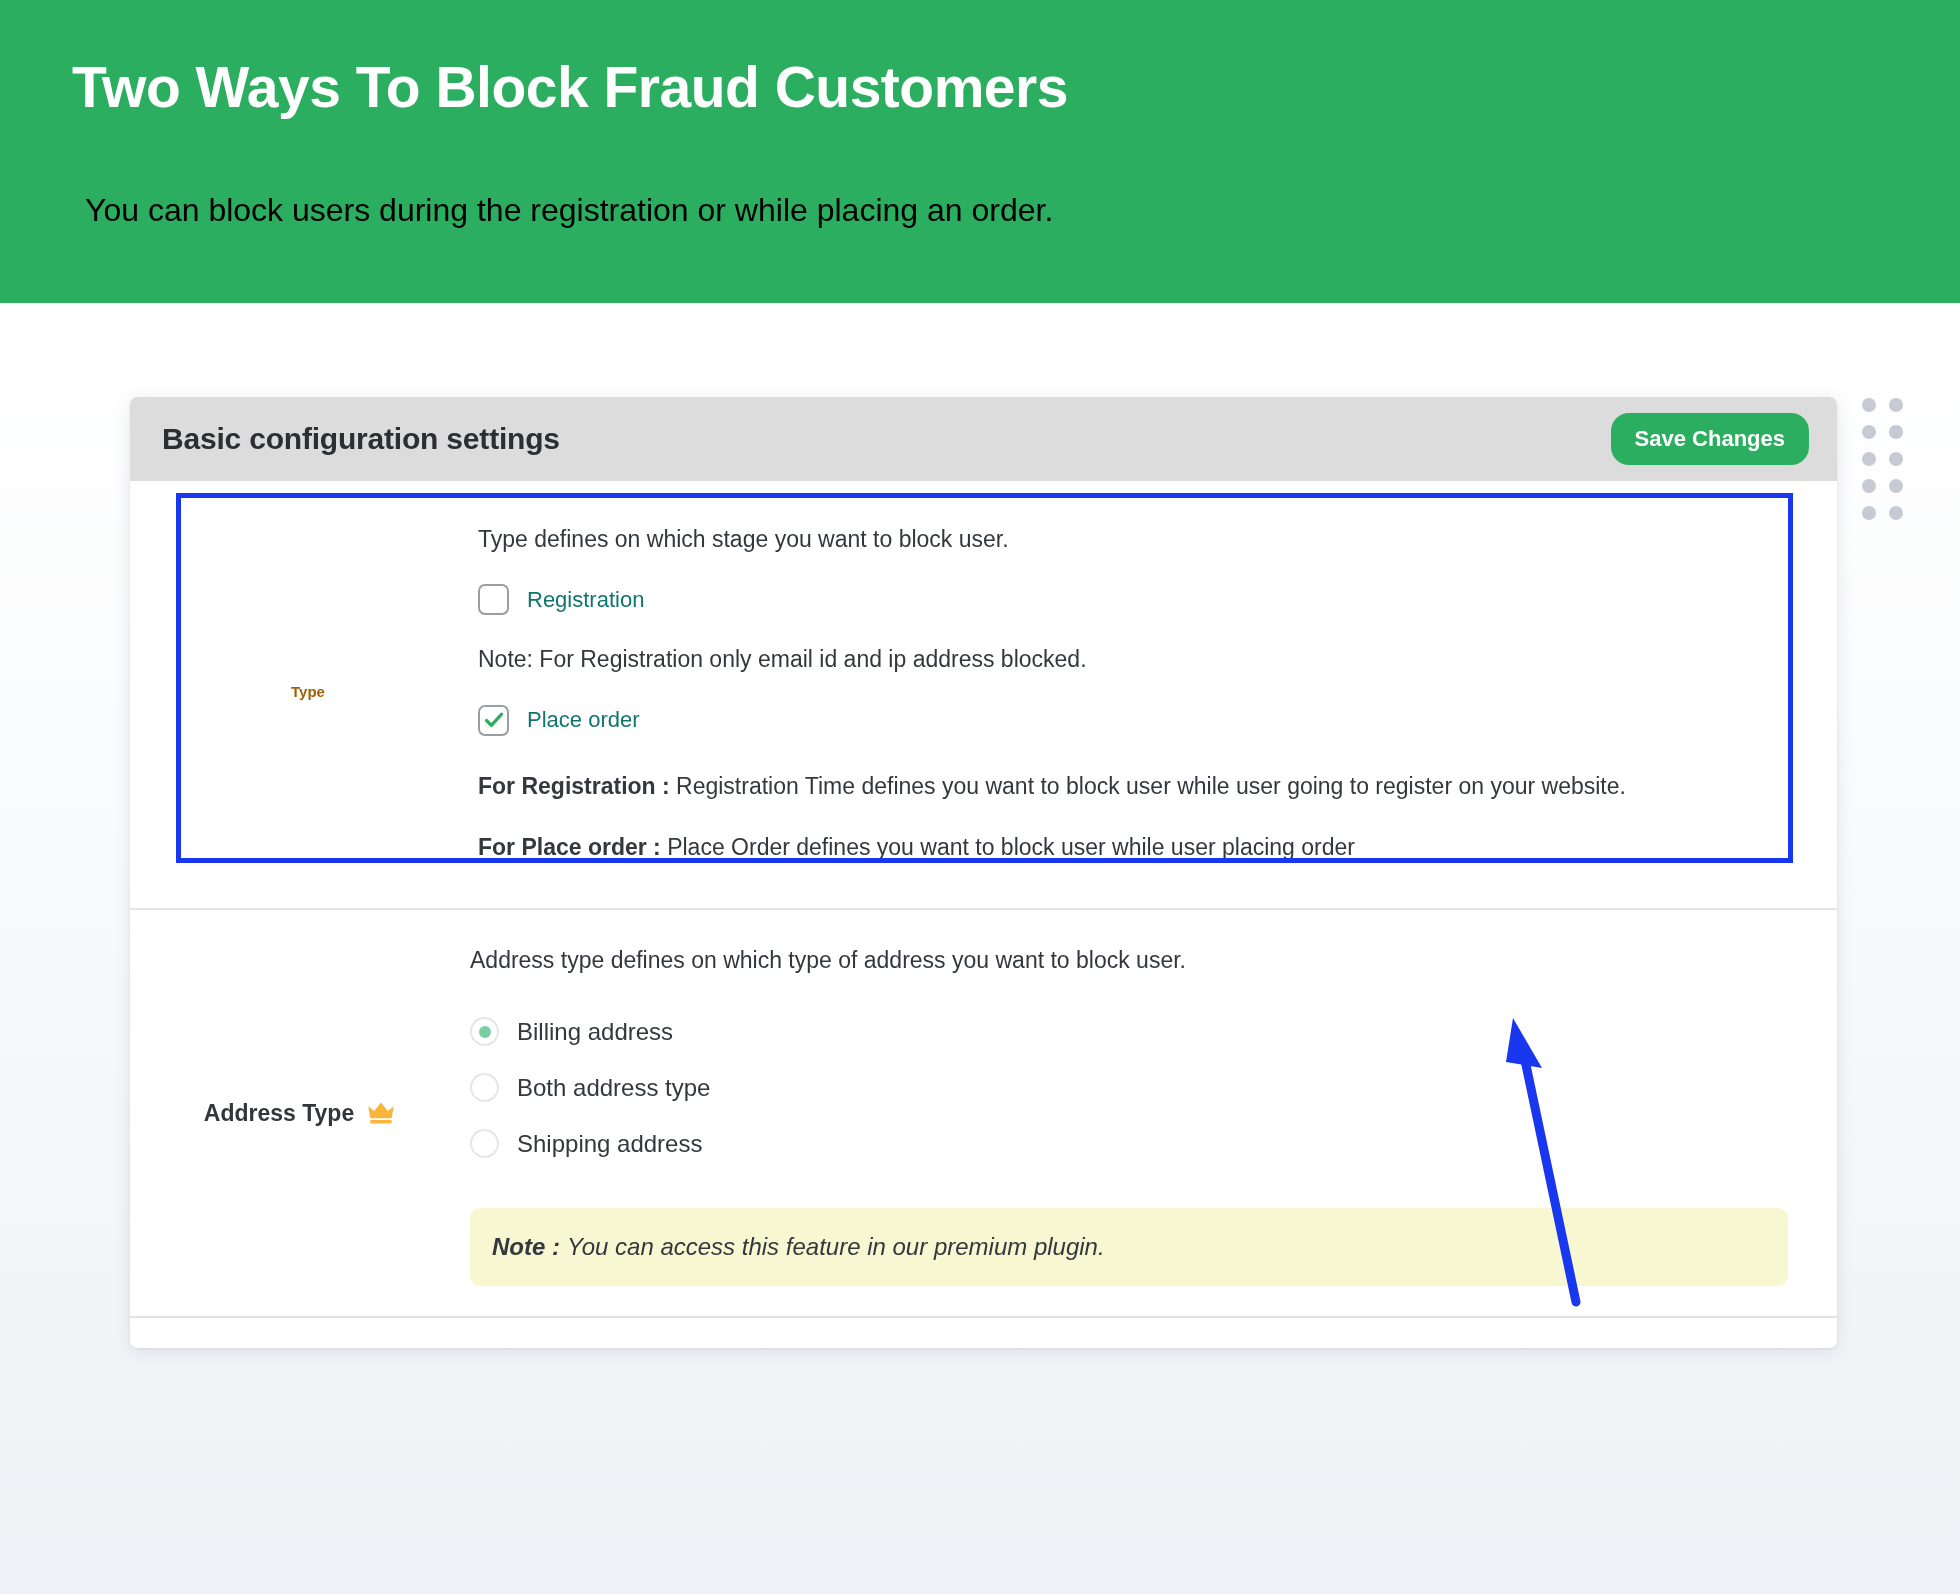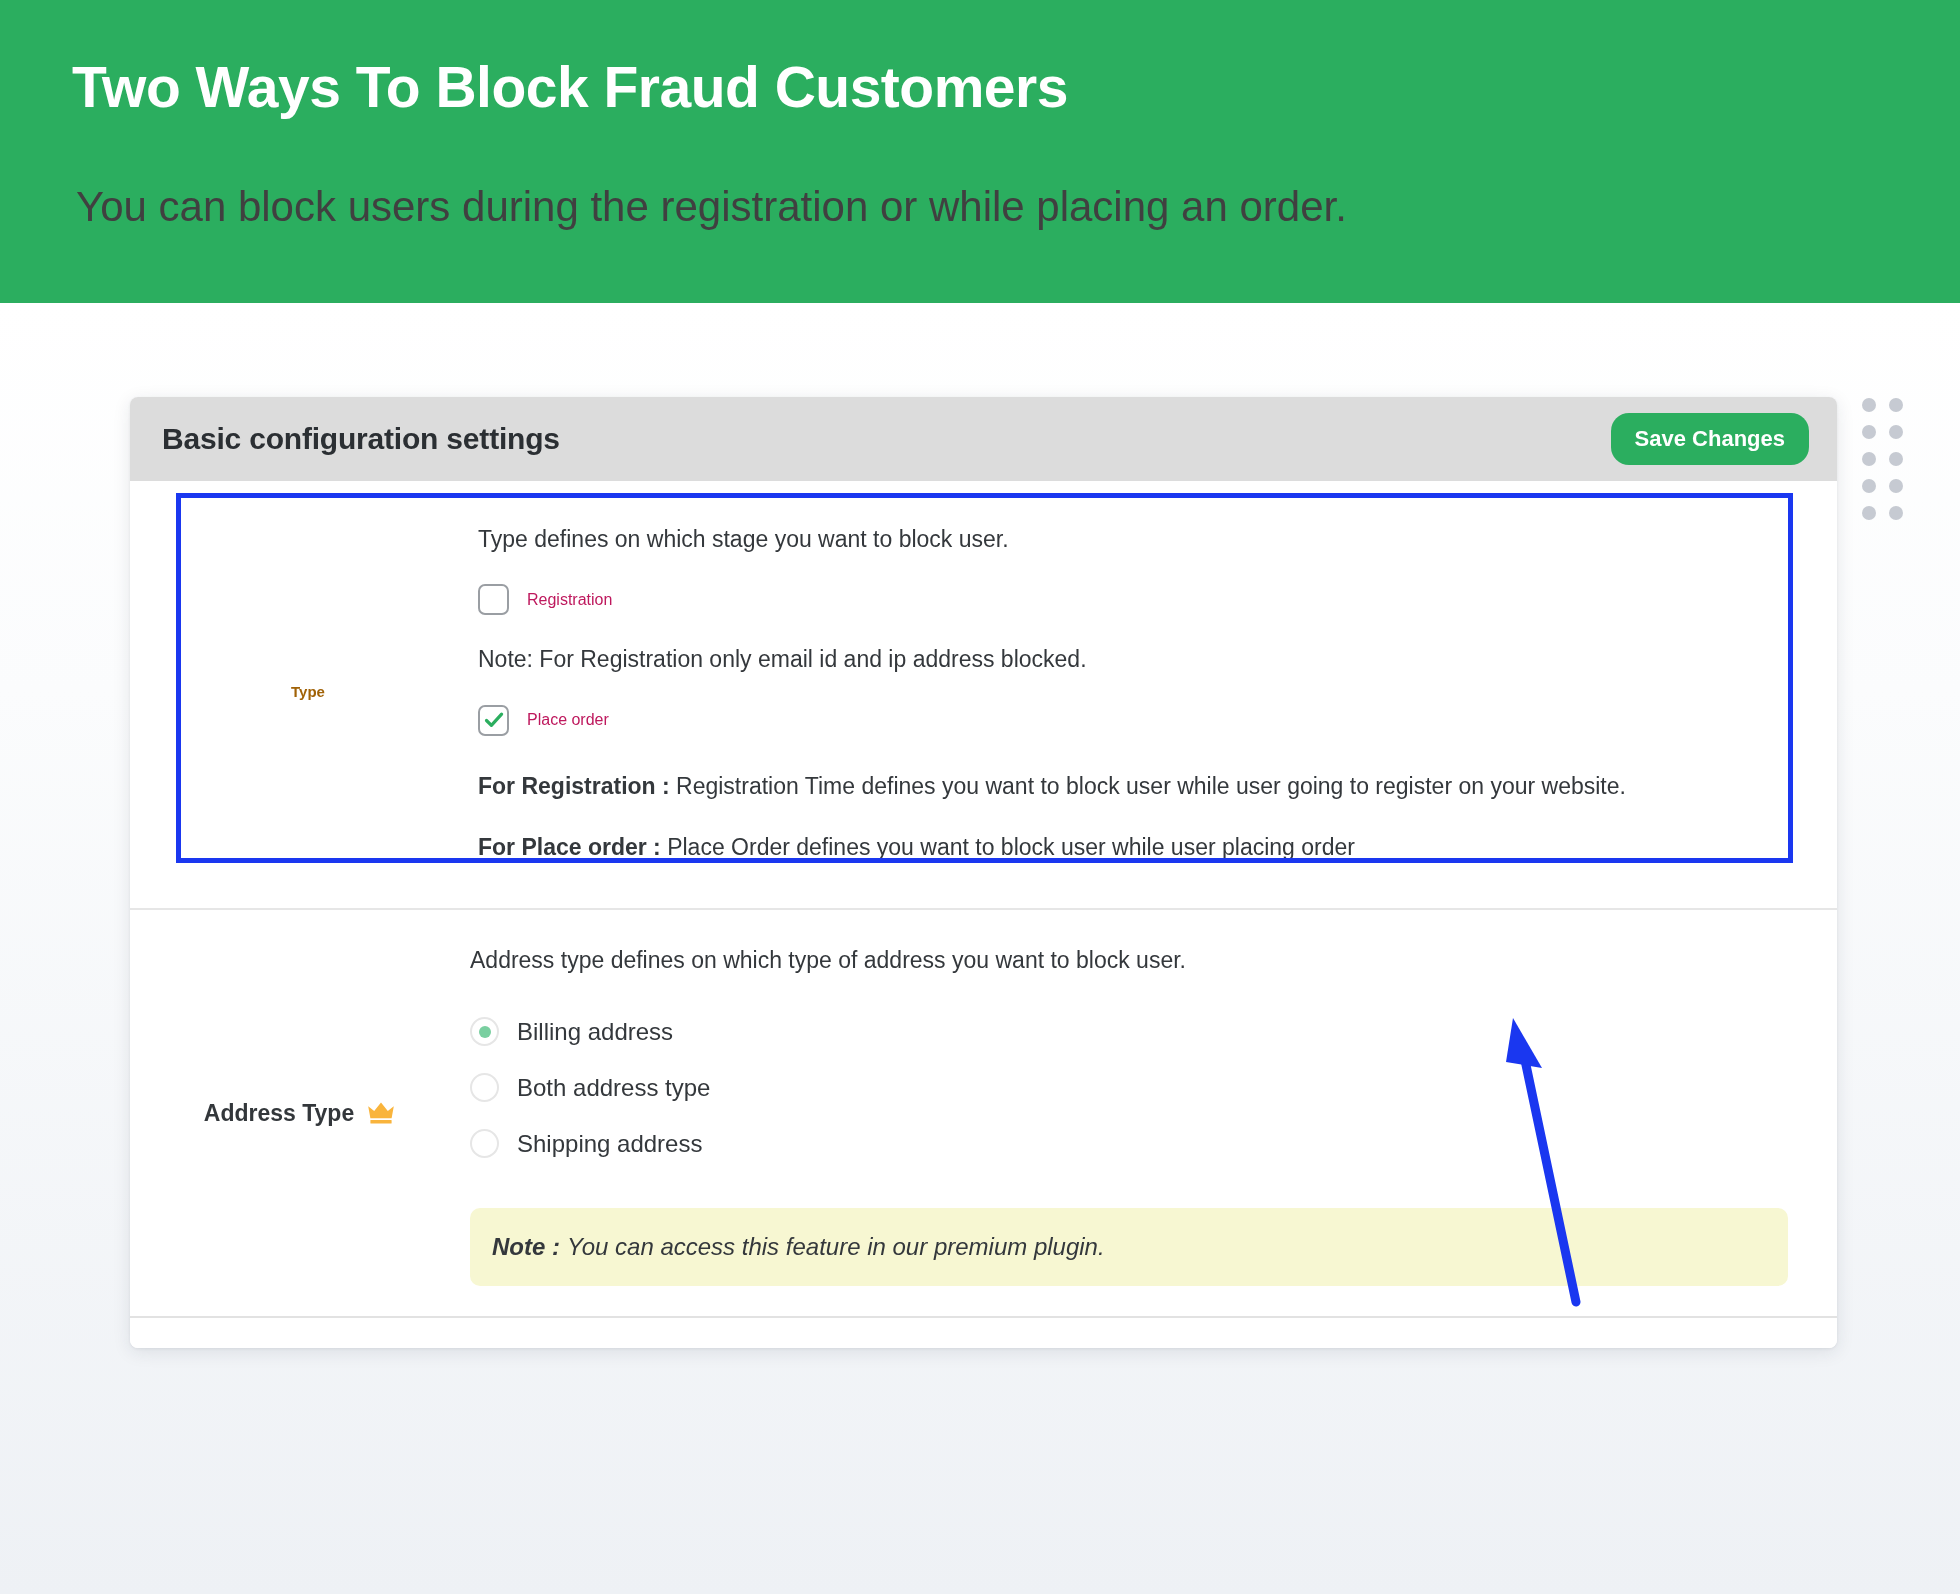--- a/index.html
+++ b/index.html
@@ -35,24 +35,24 @@
     font-weight: bold;
     color: #ffffff;
     letter-spacing: -0.5px;
     line-height: 1.1;
     white-space: nowrap;
   }
   .hero-sub {
     position: absolute;
     left: 72px;
     top: 178px;
-    margin: 4px;
-    font-size: 42px;
+    margin: 13px;
+    font-size: 32px;
     font-weight: normal;
-    color: #404040;
+    color: #000000;
     line-height: 1.2;
     white-space: nowrap;
   }
 
   
   .page-body {
     position: absolute;
     left: 0;
     top: 303px;
     width: 1960px;
@@ -207,22 +207,22 @@
     background: #ffffff;
     box-sizing: border-box;
     display: flex;
     align-items: center;
     justify-content: center;
     flex: 0 0 auto;
     cursor: pointer;
   }
   .checkbox svg { display: block; }
   .check-label {
-    font-size: 16px;
-    color: #be185d;
+    font-size: 22px;
+    color: #0f766e;
     cursor: pointer;
   }
 
   
   .radio-list { margin-top: 6px; }
   .radio-row {
     display: flex;
     align-items: center;
     gap: 18px;
     height: 56px;

